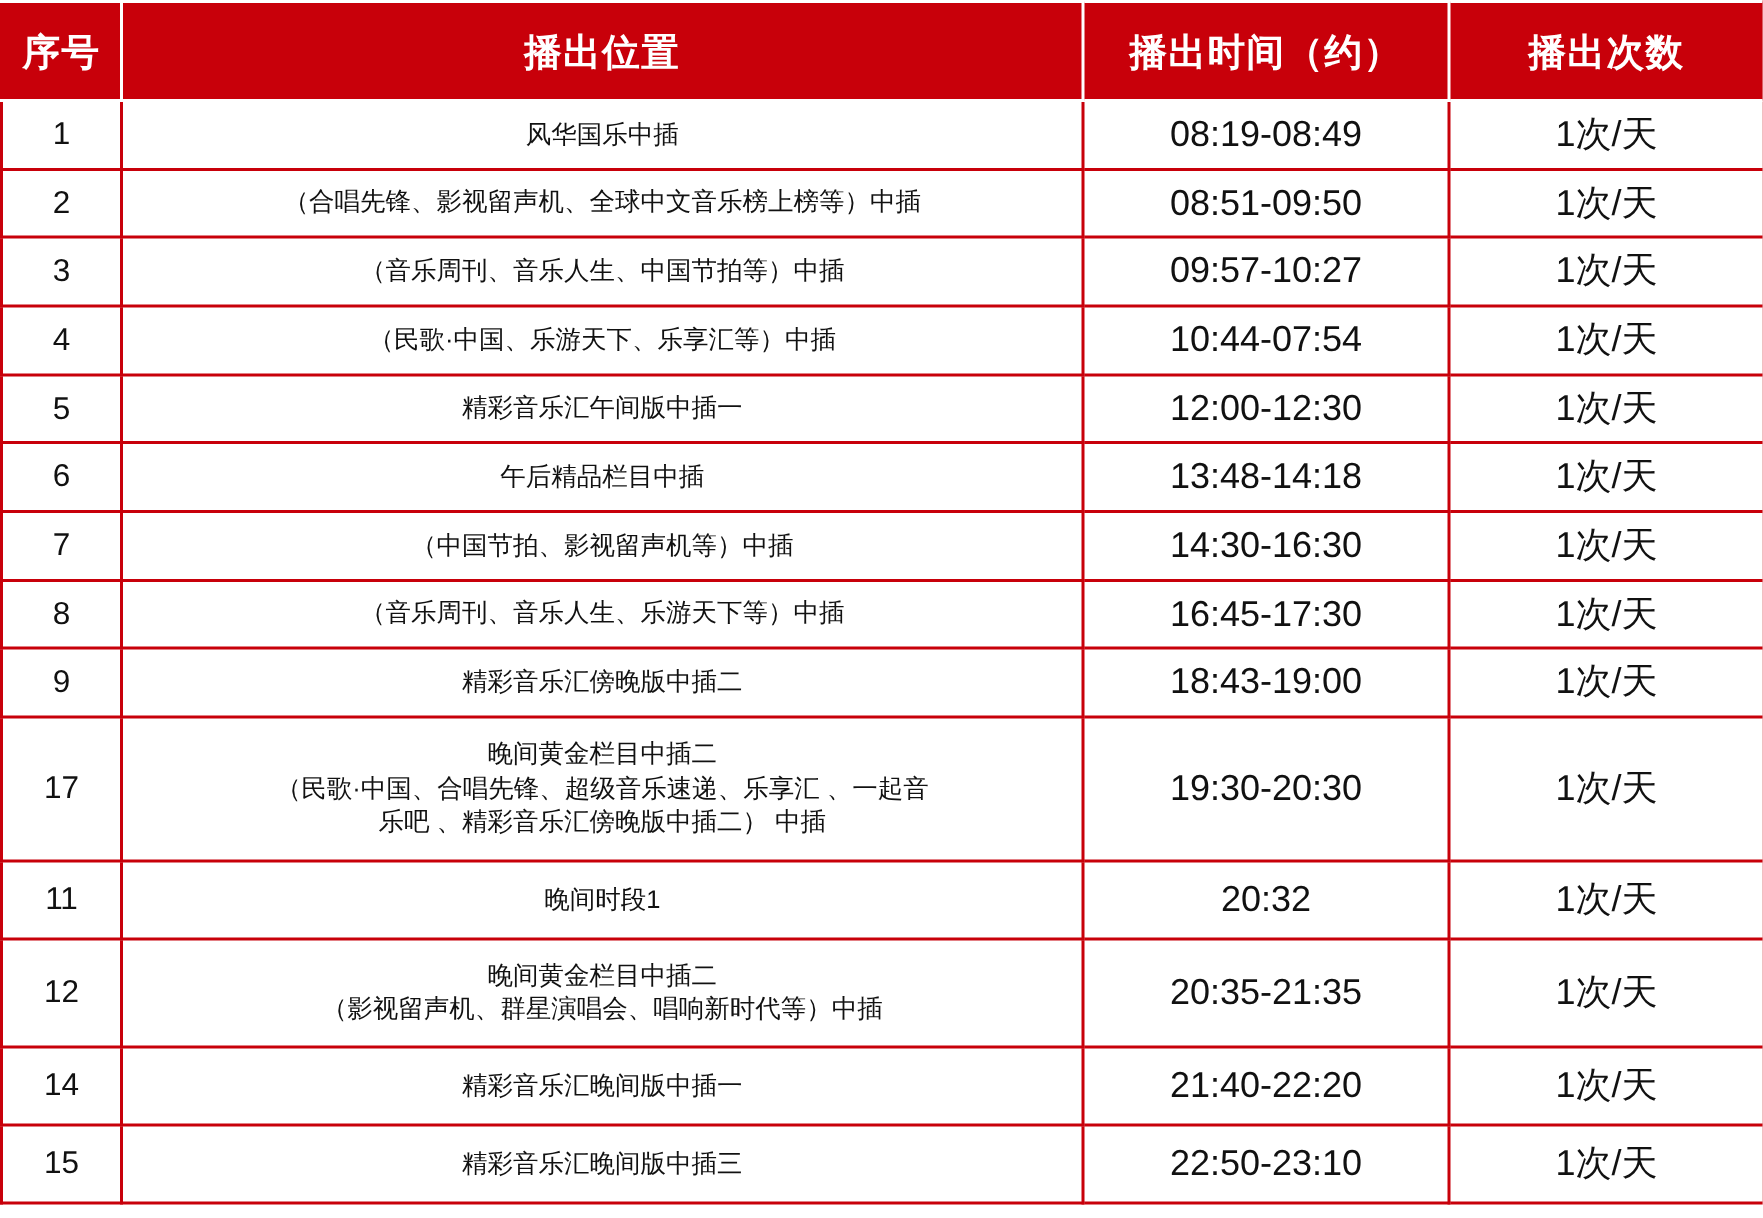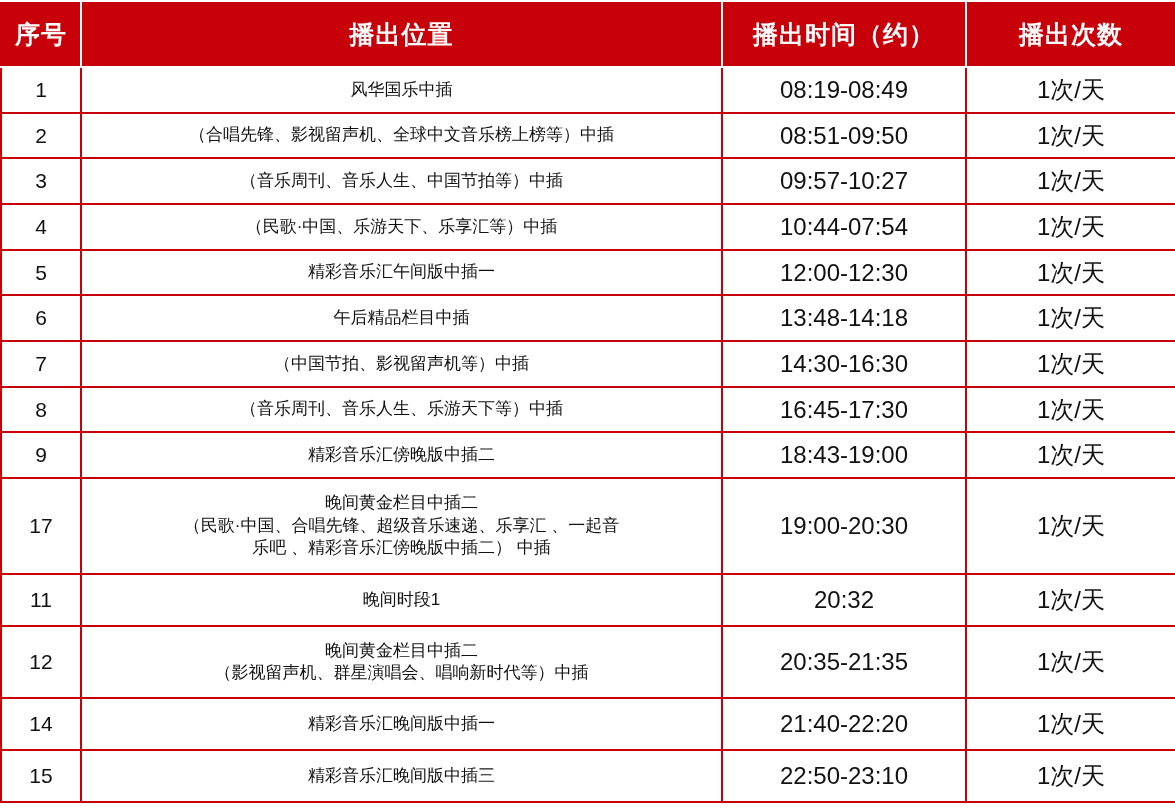--- a/index.html
+++ b/index.html
@@ -182,21 +182,21 @@
         </tr>
         <tr class="h-tall">
           <td class="idx">17</td>
           <td class="pos">
             <div class="pos-lines">
               <span>晚间黄金栏目中插二</span>
               <span>（民歌·中国、合唱先锋、超级音乐速递、乐享汇 、一起音</span>
               <span>乐吧 、精彩音乐汇傍晚版中插二） 中插</span>
             </div>
           </td>
-          <td class="time">19:00-20:30</td>
+          <td class="time">19:30-20:30</td>
           <td class="cnt">1次/天</td>
         </tr>
         <tr class="h-big">
           <td class="idx">11</td>
           <td class="pos">
             <div class="pos-lines">
               <span>晚间时段1</span>
             </div>
           </td>
           <td class="time">20:32</td>

